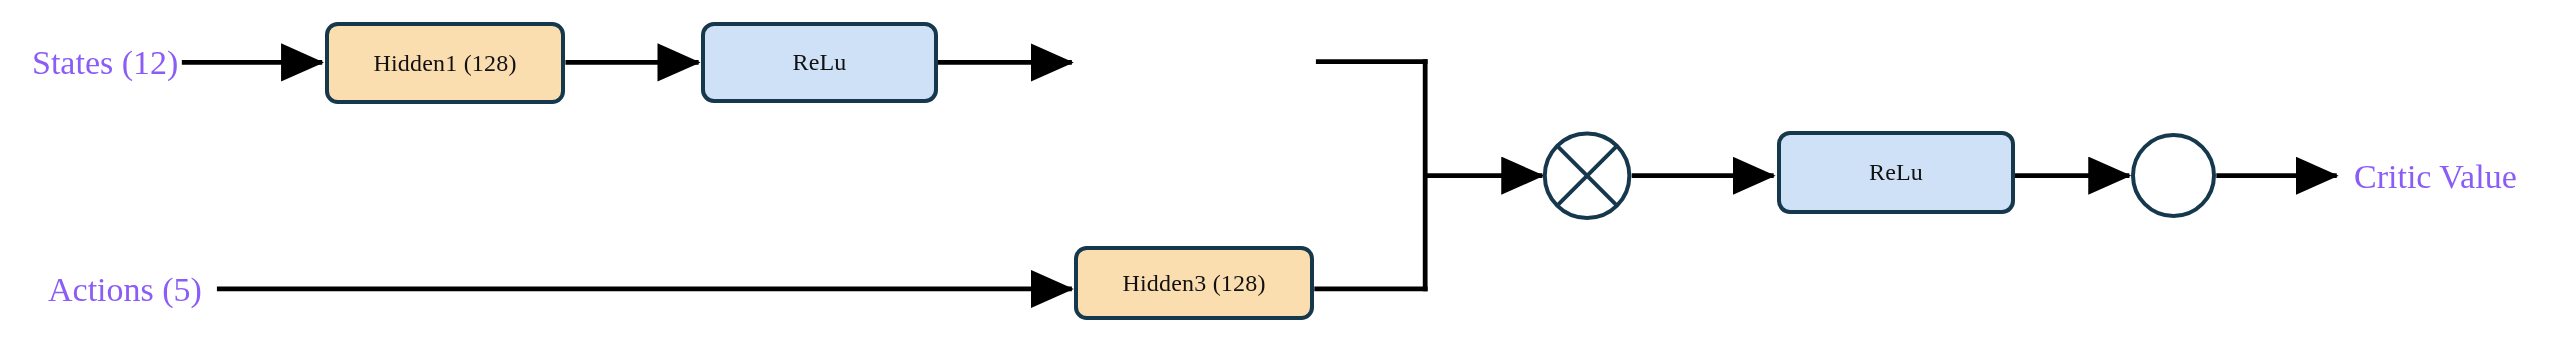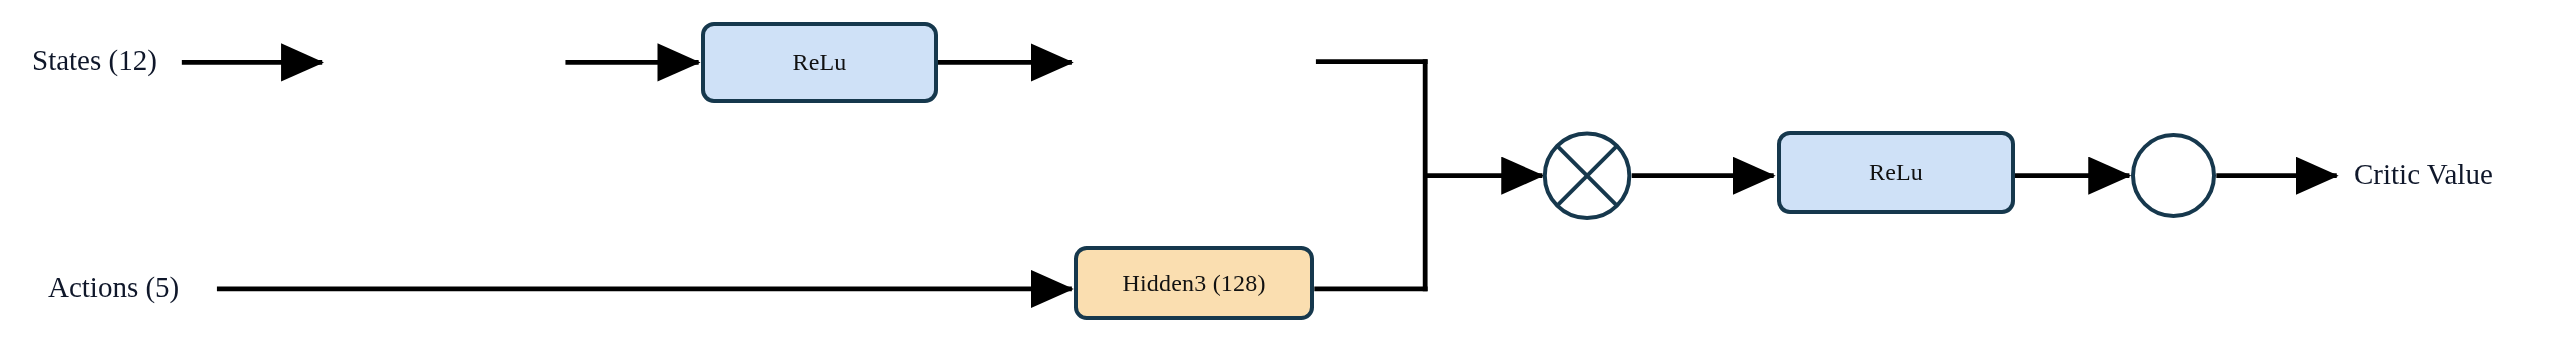--- a/index.html
+++ b/index.html
@@ -38,22 +38,22 @@
     color: #111111;
     letter-spacing: 0.2px;
     white-space: nowrap;
   }
   .node-box.fill-orange { background: #fadeb0; }
   .node-box.fill-blue   { background: #cfe1f7; border-radius: 13px; }
 
   .io-label {
     position: absolute;
     font-family: "Liberation Serif", "DejaVu Serif", serif;
-    font-size: 29px;
-    color: #0f172a;
+    font-size: 34px;
+    color: #8b5cf6;
     white-space: nowrap;
     line-height: 1;
   }
 
   .op-circle {
     position: absolute;
     box-sizing: border-box;
     border: 4px solid #16384d;
     border-radius: 50%;
     background: #ffffff;
@@ -99,20 +99,21 @@
       <line x1="2027.5" y1="182.5" x2="1952.5" y2="257.5" stroke="#16384d" stroke-width="5"></line>
     </g>
   </svg>
 
   <div class="io-label" style="left:32px; top:46px;">States (12)</div>
 
   <div class="io-label" style="left:48px; top:273px;">Actions (5)</div>
 
   <div class="io-label" style="left:2354px; top:160px;">Critic Value</div>
 
+  <div class="node-box fill-orange" style="left:325px; top:22px; width:240px; height:82px;">Hidden1 (128)</div>
 
   <div class="node-box fill-blue" style="left:701px; top:22px; width:237px; height:81px;">ReLu</div>
 
 
   <div class="node-box fill-orange" style="left:1074px; top:246px; width:240px; height:74px;">Hidden3 (128)</div>
 
   <div class="node-box fill-blue" style="left:1777px; top:131px; width:238px; height:83px;">ReLu</div>
 
   <div class="op-circle" style="left:2131px; top:133px; width:85px; height:85px;"></div>
 

